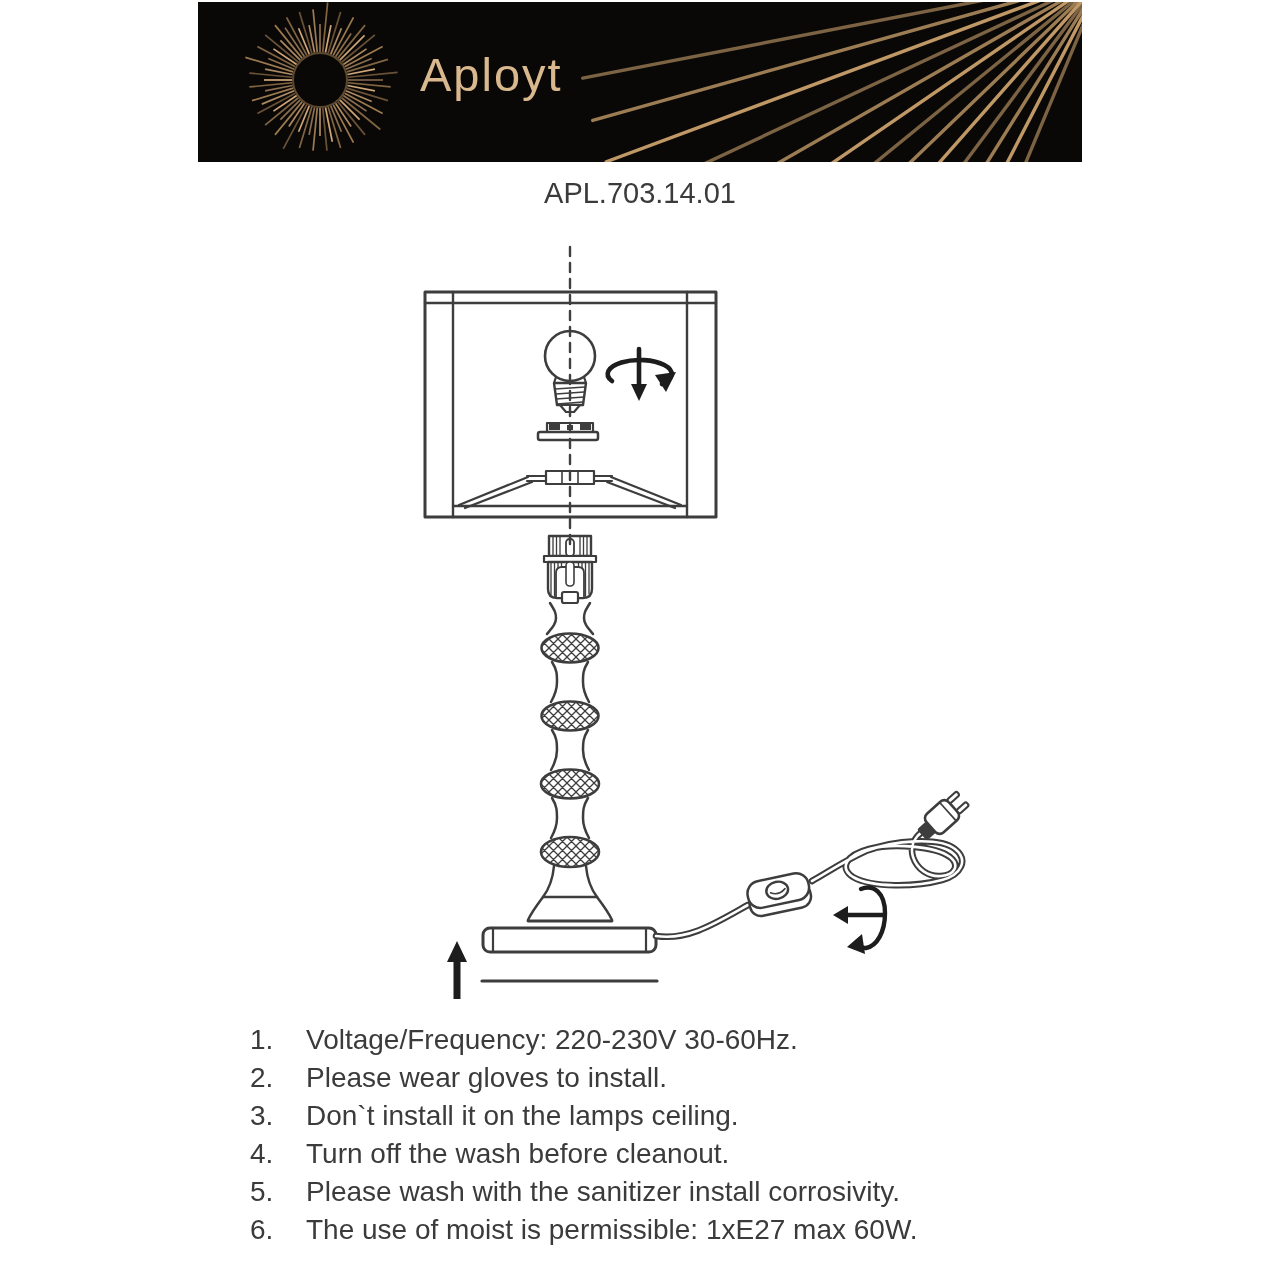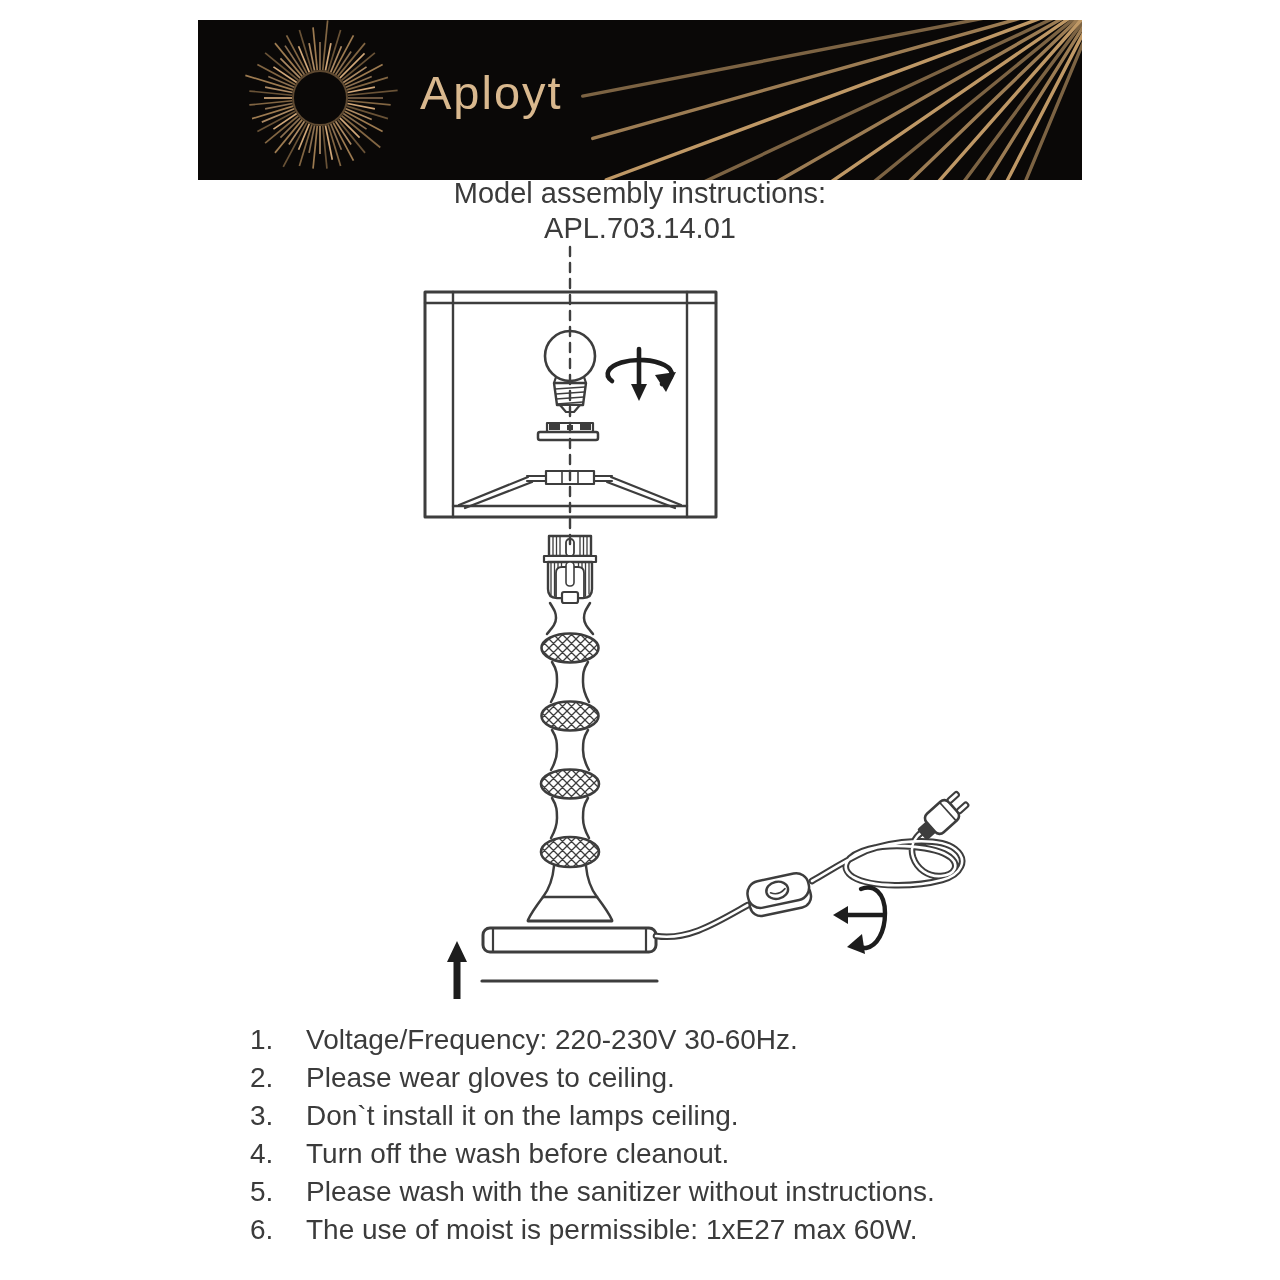--- a/index.html
+++ b/index.html
@@ -1,19 +1,19 @@
 <!DOCTYPE html>
 <html><head>
 <meta charset="utf-8">
 <style>
   html,body{margin:0;padding:0;background:#fff;}
   .page{position:relative;width:1280px;height:1280px;background:#ffffff;overflow:hidden;
         font-family:"Liberation Sans",sans-serif;color:#3b3b3b;}
   
-  .banner{position:absolute;left:198px;top:2px;width:884px;height:160px;background:#4c1d95;margin-top:18px;}
+  .banner{position:absolute;left:198px;top:2px;width:884px;height:160px;background:#4c1d95;}
   .banner svg{position:absolute;left:0;top:0;width:884px;height:160px;display:block;}
   .brand{position:absolute;left:222px;top:49px;font-size:47px;font-weight:300;
          letter-spacing:2px;color:#d9b88e;line-height:1;}
   
   .heading{position:absolute;left:0;top:176px;width:1280px;text-align:center;}
   .heading .h1{font-size:29px;line-height:35px;}
   .heading .h2{font-size:29px;line-height:35px;}
   
   .diagram{position:absolute;left:0;top:0;width:1280px;height:1280px;}
   
@@ -110,21 +110,20 @@
           <line x1="905" y1="-25" x2="588.2586721029738" y2="399.9410914491896" stroke="#c9a06b" stroke-width="3.4" stroke-linecap="round" opacity="0.60"></line>
           <line x1="905" y1="-25" x2="624.1427899564014" y2="424.46549096290573" stroke="#c9a06b" stroke-width="3.4" stroke-linecap="round" opacity="0.77"></line>
           <line x1="905" y1="-25" x2="661.9157361233131" y2="445.9671333071229" stroke="#c9a06b" stroke-width="3.4" stroke-linecap="round" opacity="0.95"></line>
           <line x1="905" y1="-25" x2="701.323478990304" y2="464.30141506987985" stroke="#c9a06b" stroke-width="3.4" stroke-linecap="round" opacity="0.60"></line>
         </g>
     </svg>
     <div class="brand">Aployt</div>
   </header>
 
   <div class="heading">
-    <div class="h1">Model assembly instructions:</div>
     <div class="h2">APL.703.14.01</div>
   </div>
 
   <svg class="diagram" viewBox="0 0 1280 1280" stroke-linecap="round" stroke-linejoin="round">
     <defs>
       <pattern id="xhatch" width="9" height="9" patternUnits="userSpaceOnUse">
         <path d="M0,9 L9,0 M0,0 L9,9" stroke="#3d3d3d" stroke-width="1.3" fill="none"></path>
       </pattern>
     </defs>
 
@@ -256,33 +255,33 @@
     <line x1="570" y1="247" x2="570" y2="549" stroke="#3f3f3f" stroke-width="2.4" stroke-dasharray="9 7"></line>
   </svg>
 
   <div class="instructions">
     <div class="row">
       <span class="num">1.</span>
       <span class="txt">Voltage/Frequency: 220-230V 30-60Hz.</span>
     </div>
     <div class="row">
       <span class="num">2.</span>
-      <span class="txt">Please wear gloves to ceiling.</span>
+      <span class="txt">Please wear gloves to install.</span>
     </div>
     <div class="row">
       <span class="num">3.</span>
       <span class="txt">Don`t install it on the lamps ceiling.</span>
     </div>
     <div class="row">
       <span class="num">4.</span>
       <span class="txt">Turn off the wash before cleanout.</span>
     </div>
     <div class="row">
       <span class="num">5.</span>
-      <span class="txt">Please wash with the sanitizer without instructions.</span>
+      <span class="txt">Please wash with the sanitizer install corrosivity.</span>
     </div>
     <div class="row">
       <span class="num">6.</span>
       <span class="txt">The use of moist is permissible: 1xE27 max 60W.</span>
     </div>
   </div>
 
 </div>
 
 </body></html>

